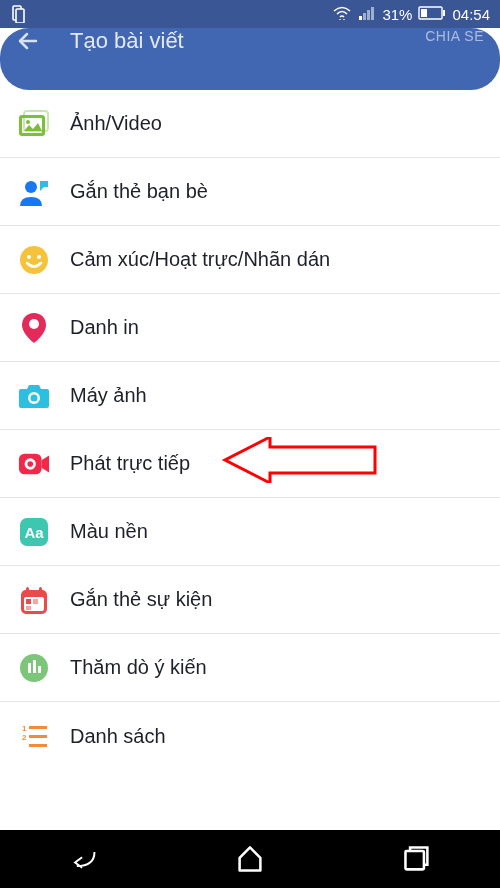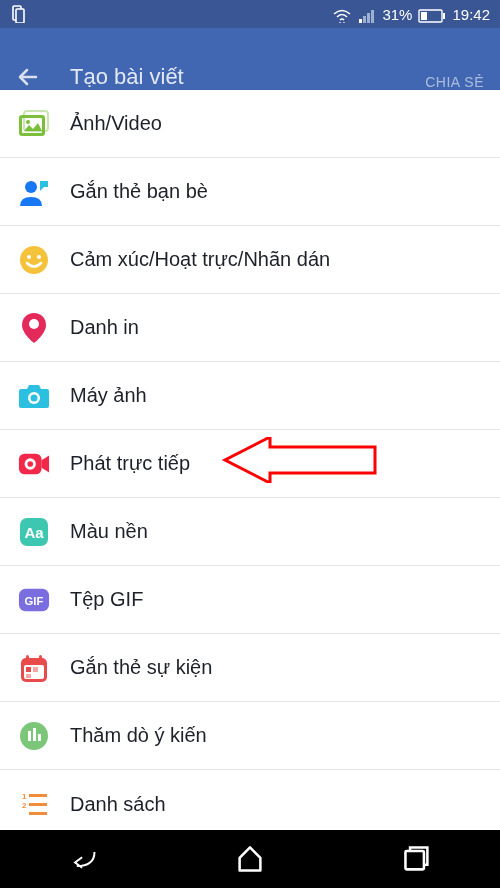--- a/index.html
+++ b/index.html
@@ -15,30 +15,31 @@
     height: 28px;
     background: #3a5694;
     color: #fff;
     display: flex;
     align-items: center;
     justify-content: space-between;
     padding: 0 10px;
     font-size: 15px;
   }
   .status-left { display: flex; align-items: center; gap: 6px; }
-  .status-right { display: flex; align-items: flex-end; gap: 6px; }
+  .status-right { display: flex; align-items: flex-start; gap: 6px; }
   .status-right span { font-size: 15px; }
   .header {
     height: 62px;
     background: #4267b2;
     color: #fff;
     display: flex;
-    align-items: flex-end;
+    align-items: flex-start;
     padding: 0 16px;
     gap: 28px;
+    border-radius: 29px;
   }
   .back-arrow { opacity: 0.8; }
   .header-title { font-size: 22px; flex: 1; opacity: 0.85; }
   .share-btn { font-size: 14px; opacity: 0.55; letter-spacing: 0.5px; }
   .list { background: #fff; }
   .list-item {
     height: 68px;
     display: flex;
     align-items: center;
     padding: 0 18px;
@@ -92,21 +93,21 @@
       <rect x="5" y="7" width="3" height="7" fill="#9cb0d2"></rect>
       <rect x="9" y="4" width="3" height="10" fill="#9cb0d2"></rect>
       <rect x="13" y="1" width="3" height="13" fill="#9cb0d2"></rect>
     </svg>
     <span>31%</span>
     <svg width="28" height="14" viewBox="0 0 28 14" fill="none" stroke="#fff" stroke-width="1.4">
       <rect x="1" y="1" width="23" height="12" rx="1"></rect>
       <rect x="25" y="4" width="2" height="6" fill="#fff" stroke="none"></rect>
       <rect x="3" y="3" width="6" height="8" fill="#fff" stroke="none"></rect>
     </svg>
-    <span>19:42</span>
+    <span>04:54</span>
   </div>
 </div>
 
 <div class="header">
   <svg class="back-arrow" width="26" height="26" viewBox="0 0 26 26" fill="none" stroke="#fff" stroke-width="2.5" stroke-linecap="round" stroke-linejoin="round">
     <path d="M20 13 H5"></path>
     <path d="M11 6 L4 13 L11 20"></path>
   </svg>
   <div class="header-title">Tạo bài viết</div>
   <div class="share-btn">CHIA SẺ</div>
@@ -186,29 +187,20 @@
   <div class="list-item">
     <div class="icon-wrap">
       <svg width="30" height="30" viewBox="0 0 30 30">
         <rect x="1" y="1" width="28" height="28" rx="7" fill="#3ec7b0"></rect>
         <text x="15" y="21" font-size="15" font-family="Arial" fill="#fff" text-anchor="middle" font-weight="600">Aa</text>
       </svg>
     </div>
     <span>Màu nền</span>
   </div>
 
-  <div class="list-item">
-    <div class="icon-wrap">
-      <svg width="34" height="26" viewBox="0 0 34 26">
-        <rect x="1" y="1" width="32" height="24" rx="7" fill="#7a6de0"></rect>
-        <text x="17" y="18" font-size="12" font-family="Arial" fill="#fff" text-anchor="middle" font-weight="700">GIF</text>
-      </svg>
-    </div>
-    <span>Tệp GIF</span>
-  </div>
 
   <div class="list-item">
     <div class="icon-wrap">
       <svg width="30" height="30" viewBox="0 0 30 30">
         <rect x="2" y="5" width="26" height="24" rx="5" fill="#e94b4b"></rect>
         <rect x="5" y="12" width="20" height="14" rx="2" fill="#fff"></rect>
         <rect x="7" y="14" width="5" height="5" fill="#e94b4b"></rect>
         <rect x="14" y="14" width="5" height="5" fill="#e94b4b" opacity="0.5"></rect>
         <rect x="7" y="21" width="5" height="4" fill="#e94b4b" opacity="0.5"></rect>
         <rect x="7" y="2" width="3" height="6" rx="1.5" fill="#e94b4b"></rect>

